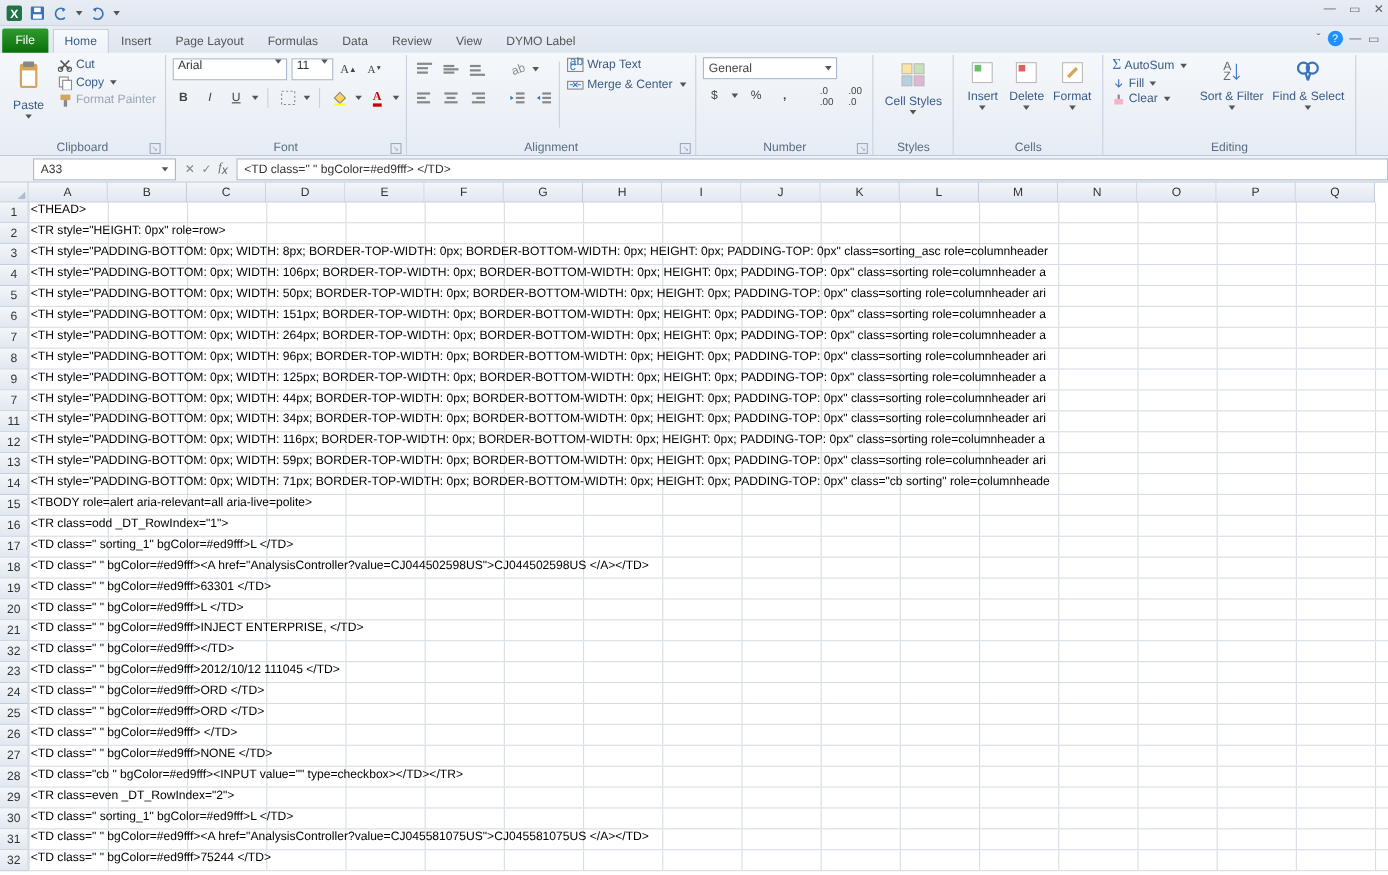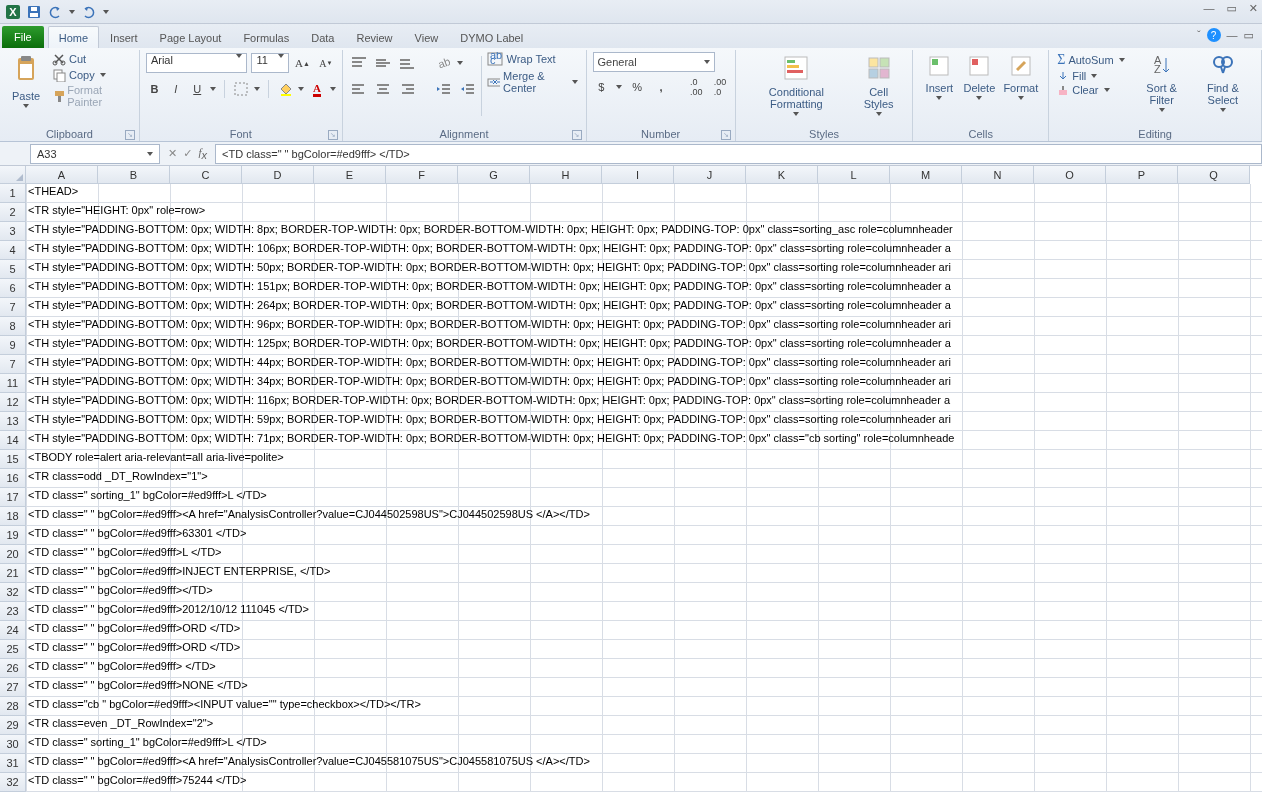--- a/index.html
+++ b/index.html
@@ -321,30 +321,20 @@
       <span style="width:6px"></span>
       <span class="icon-btn" style="font-size:9px">.0<br>.00</span>
       <span class="icon-btn" style="font-size:9px">.00<br>.0</span>
     </div>
     <div class="group-label"><span>Number</span><span class="lnch">↘</span></div>
   </div>
 
   <div class="group">
     <div class="big-btn">
         <svg width="28" height="28">
-          <rect x="3" y="3" width="22" height="22" fill="#fff" stroke="#bbb"></rect>
-          <rect x="5" y="6" width="8" height="3" fill="#6bbf6b"></rect>
-          <rect x="5" y="11" width="12" height="3" fill="#f3c04a"></rect>
-          <rect x="5" y="16" width="16" height="3" fill="#e06060"></rect>
-        </svg>
-        <span>Conditional Formatting</span>
-        <span class="tri"></span>
-      </div>
-    <div class="big-btn">
-        <svg width="28" height="28">
           <rect x="4" y="4" width="9" height="9" fill="#fce5a0" stroke="#bbb"></rect>
           <rect x="15" y="4" width="9" height="9" fill="#c6e2b6" stroke="#bbb"></rect>
           <rect x="4" y="15" width="9" height="9" fill="#b6d0e2" stroke="#bbb"></rect>
           <rect x="15" y="15" width="9" height="9" fill="#e2b6d0" stroke="#bbb"></rect>
         </svg>
         <span>Cell Styles</span>
         <span class="tri"></span>
       </div>
     <div class="group-label"><span>Styles</span></div>
   </div>

